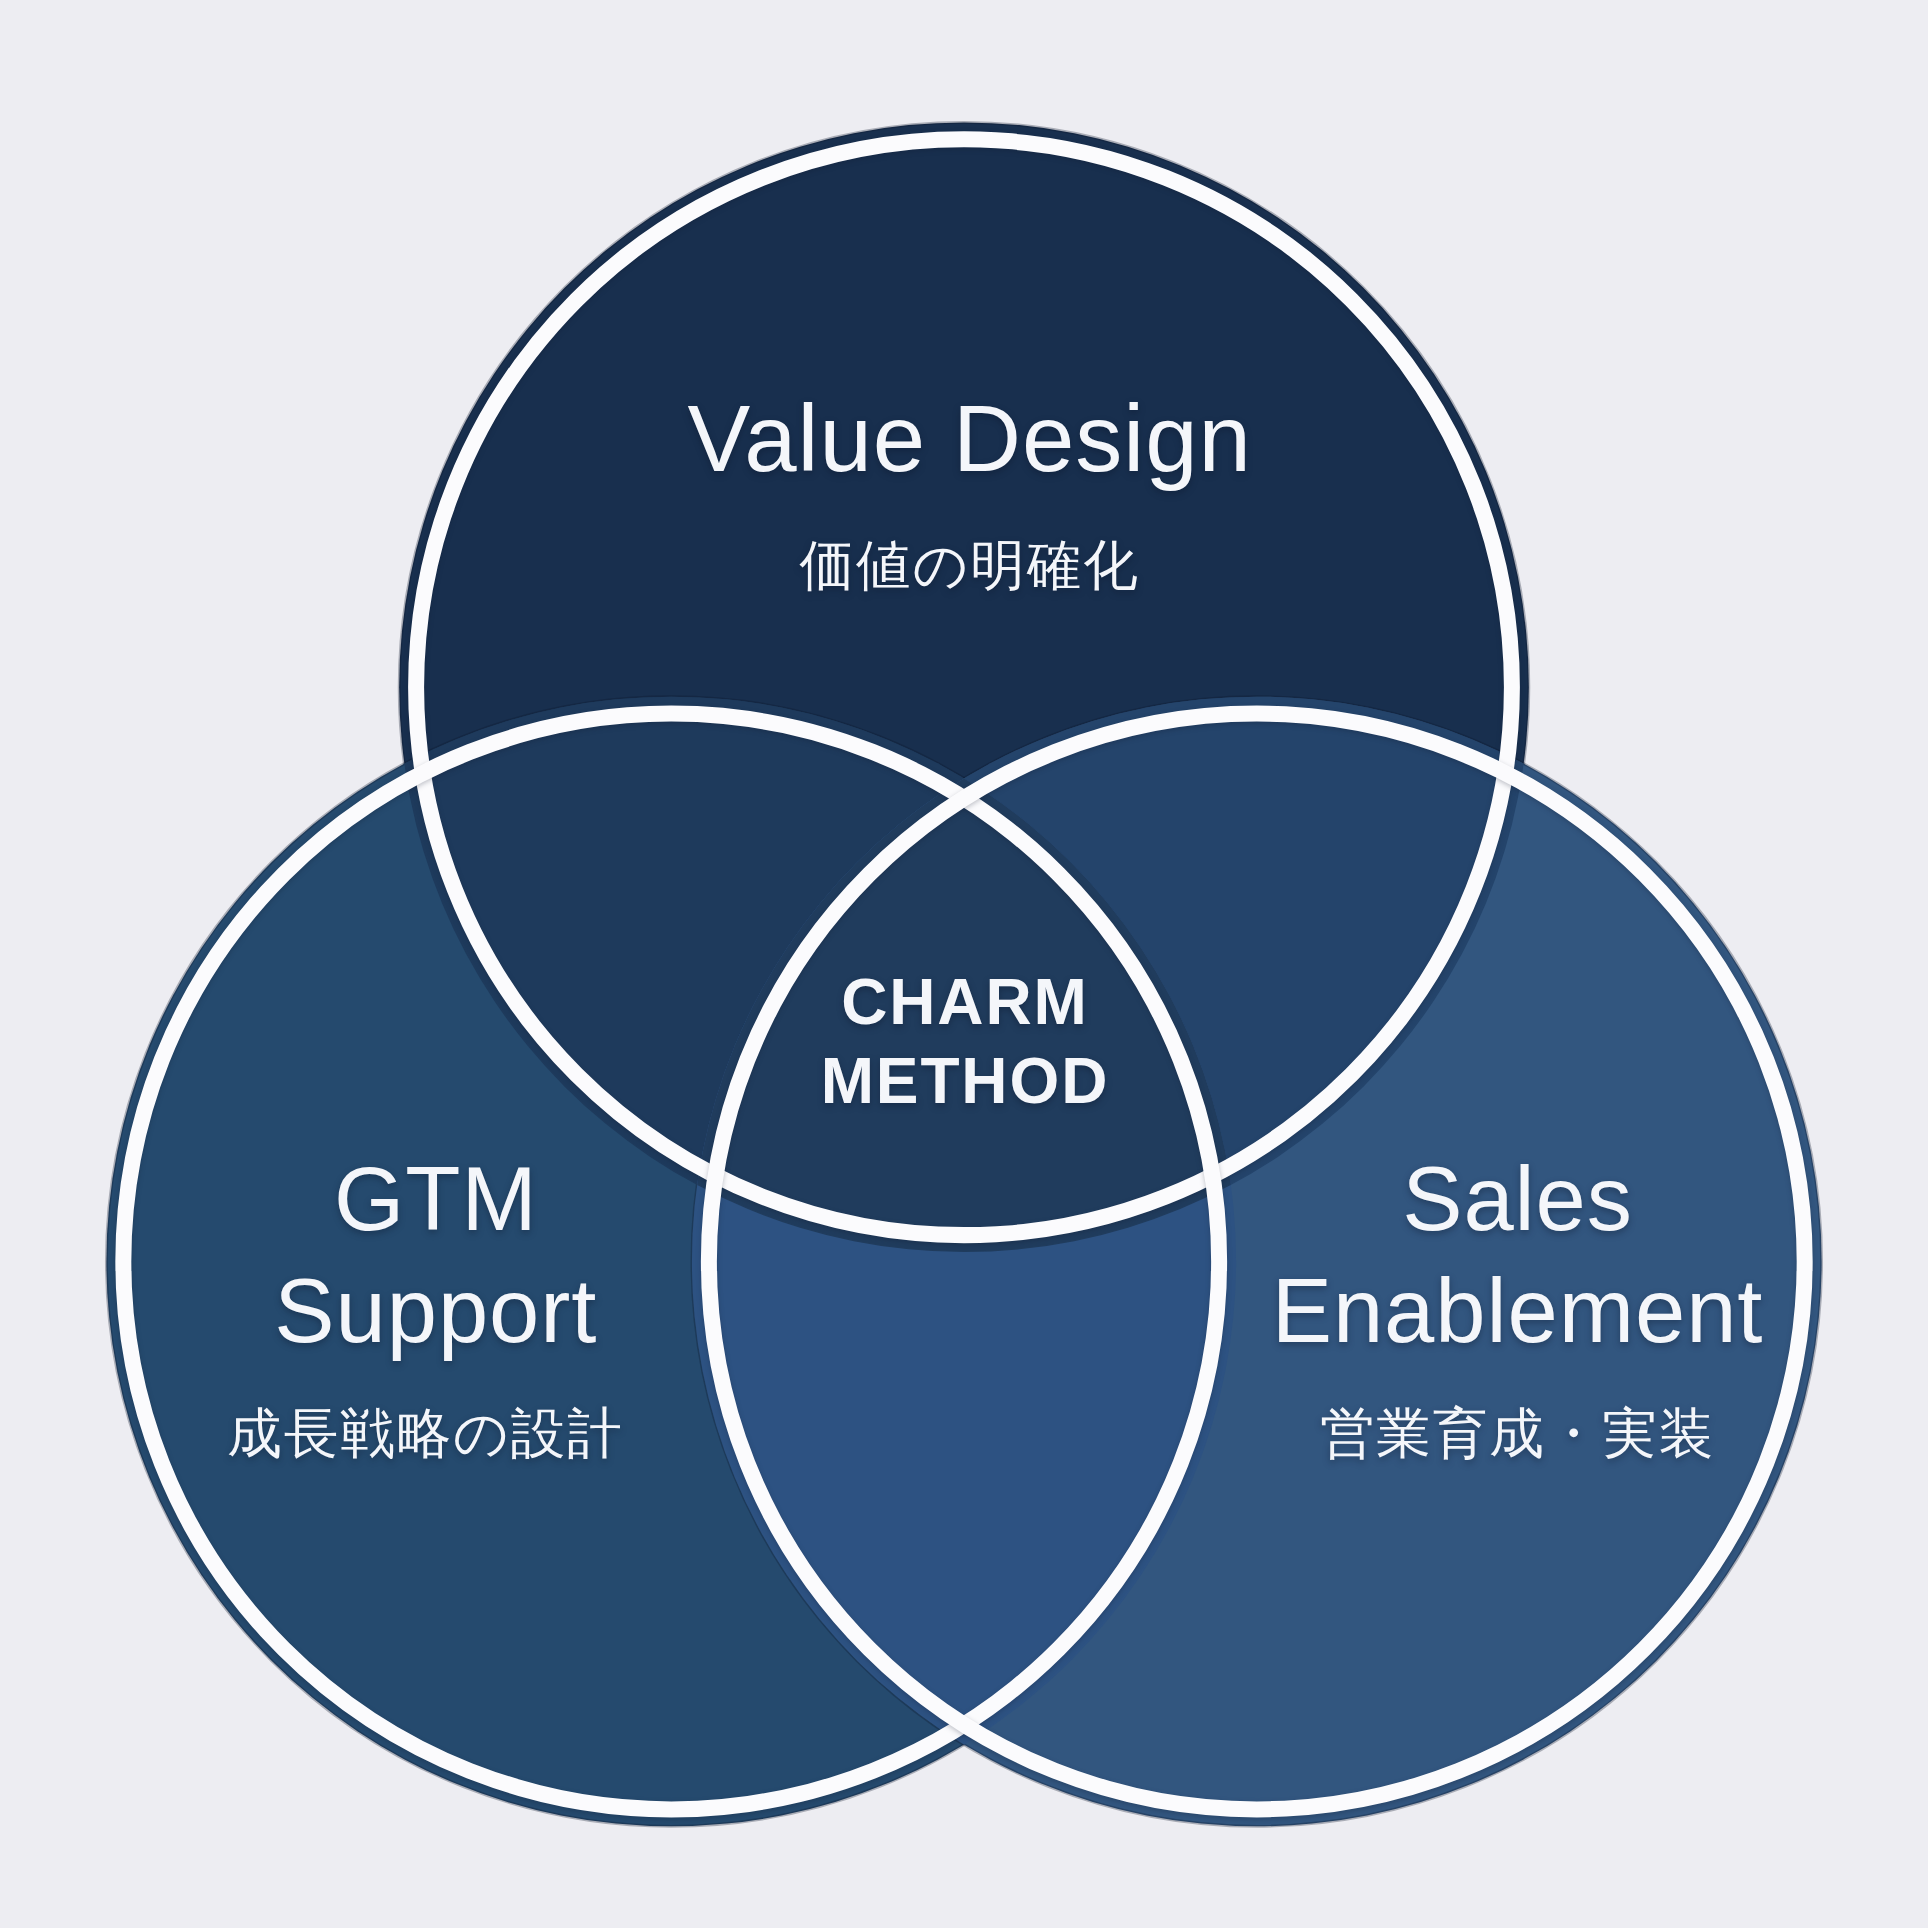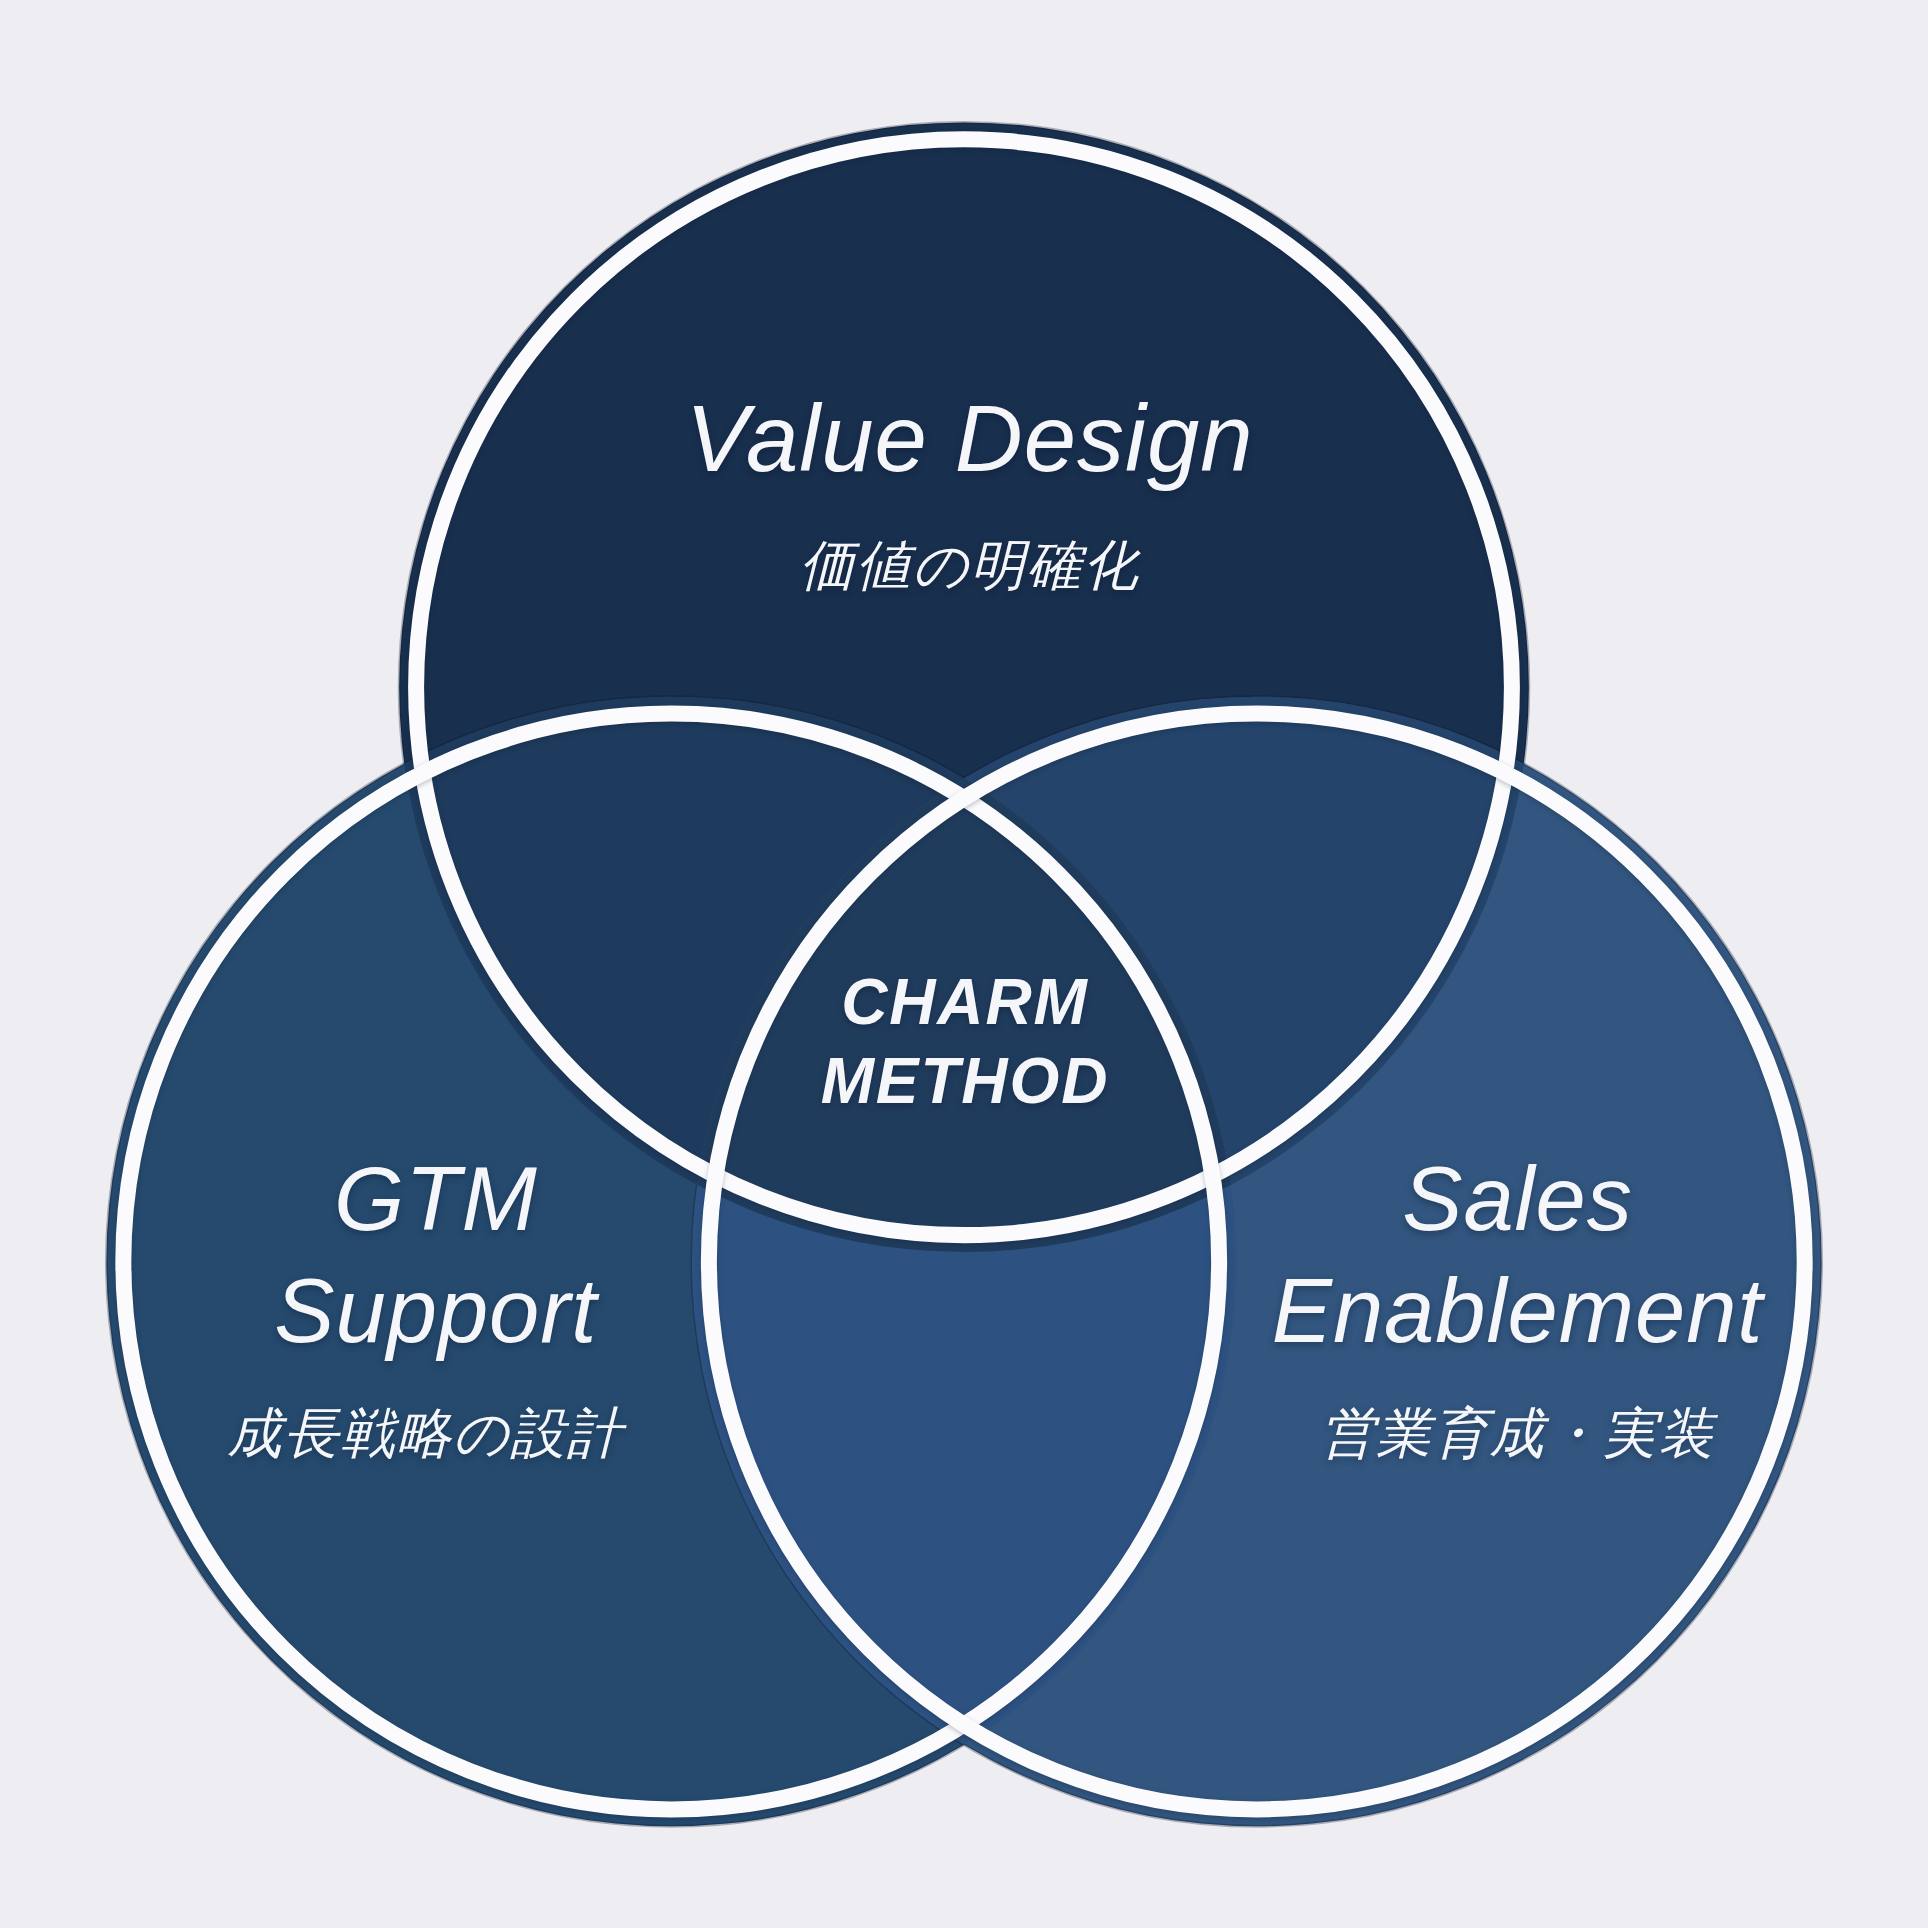--- a/index.html
+++ b/index.html
@@ -8,21 +8,20 @@
     background: #ededf2;
     width: 100%;
     height: 100%;
     overflow: hidden;
   }
   .stage {
     width: 100vmin;
     height: 100vmin;
     margin: 0 auto;
     display: block;
-    font-style: italic;
   }
   svg {
     display: block;
     width: 100%;
     height: 100%;
     font-family: "Liberation Sans", "DejaVu Sans", sans-serif;
   }
   .label {
     fill: #f4f6fa;
     filter: drop-shadow(0 3px 4px rgba(5, 15, 35, 0.35));

